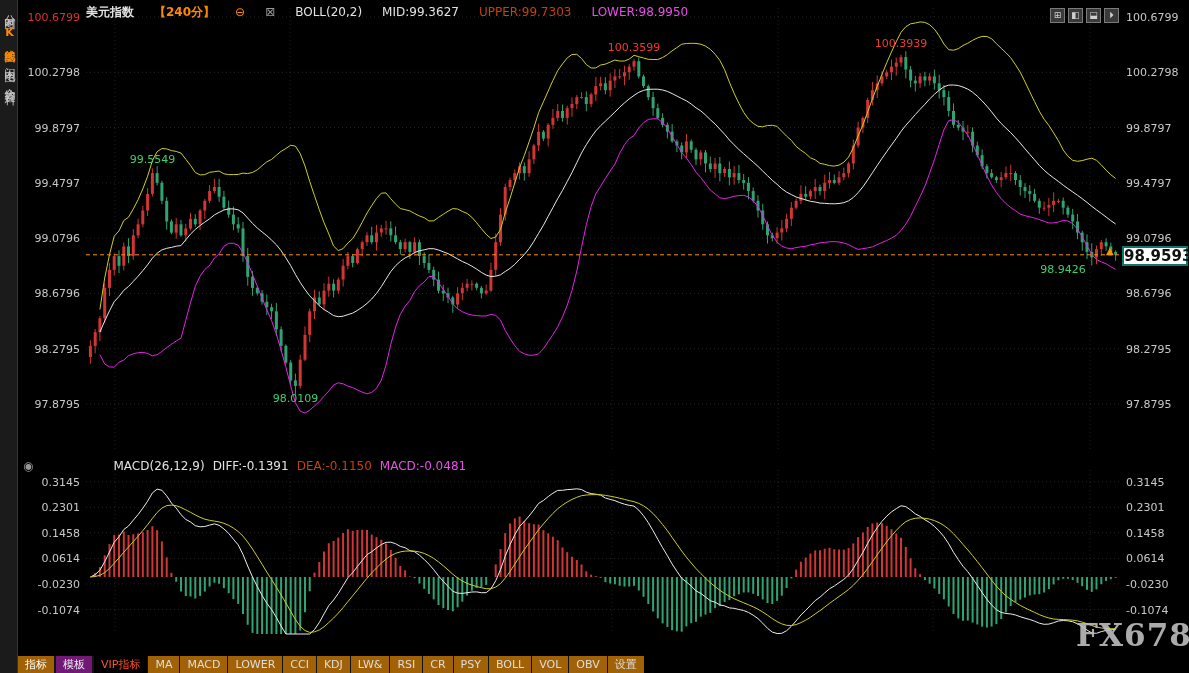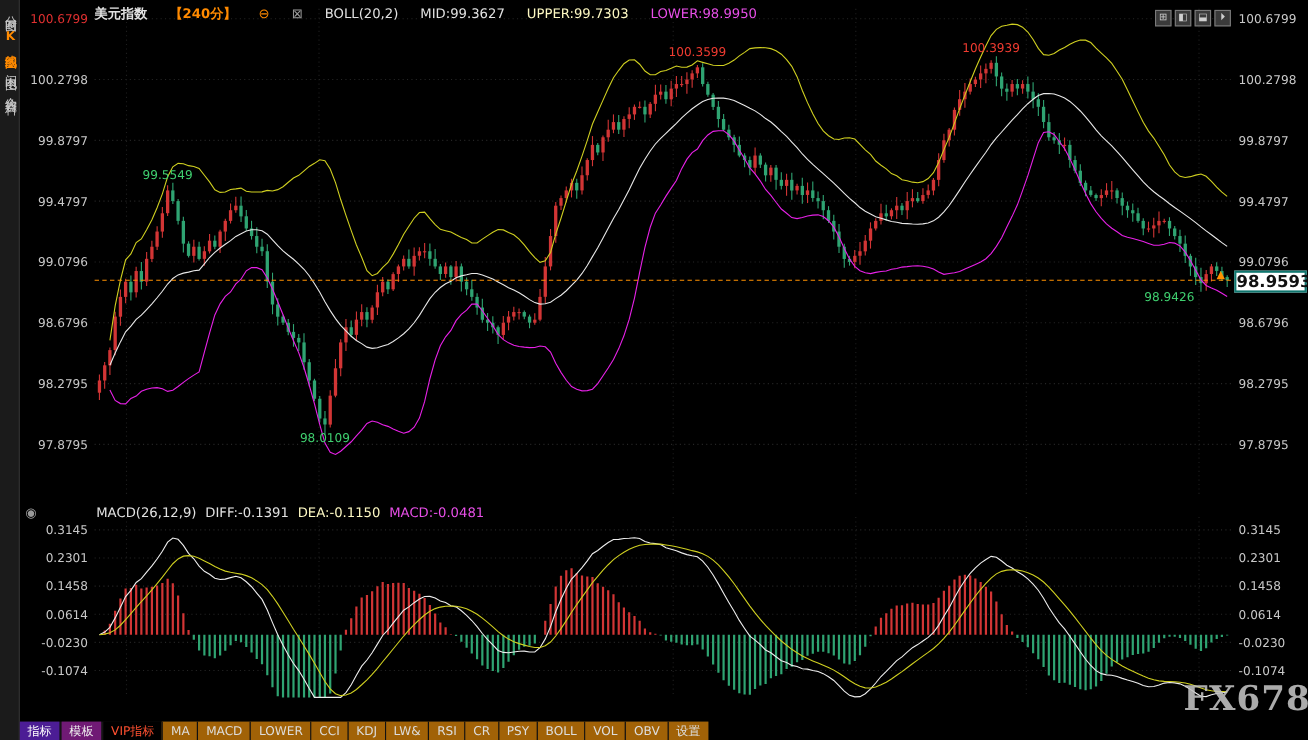--- a/index.html
+++ b/index.html
@@ -7,40 +7,40 @@
   #app{position:relative;width:1189px;height:673px;background:#000;}
   #chart-svg{position:absolute;left:0;top:0;}
   svg text{font-family:"DejaVu Sans",sans-serif;}
   
   #sidebar{position:absolute;left:0;top:0;width:18px;height:673px;background:#1b1b1b;border-right:1px solid #333;display:flex;flex-direction:column;align-items:center;padding-top:6px;gap:14px;box-sizing:border-box;z-index:5;}
   .v-tab{writing-mode:vertical-rl;text-orientation:upright;color:#c9c9c9;font-size:11px;letter-spacing:2px;cursor:pointer;}
   .v-tab.active{color:#ff8a00;font-weight:bold;}
   
   #topbar{position:absolute;left:86px;top:5px;display:flex;gap:20px;align-items:center;z-index:6;white-space:nowrap;}
   .hd{font-size:12px;line-height:14px;}
-  .w{color:#e2e2e2}.o{color:#ff8a00}.y{color:#fef9c3}.m{color:#e84fe8}.g{color:#9a9a9a}.bold{font-weight:bold}
+  .w{color:#e2e2e2}.o{color:#ff8a00}.y{color:#c2410c}.m{color:#e84fe8}.g{color:#9a9a9a}.bold{font-weight:bold}
   #win-icons{position:absolute;right:70px;top:3px;z-index:6;}
   .win-ic{display:inline-block;width:13px;height:13px;margin-left:3px;background:#3a3a3a;border:1px solid #7a7a7a;color:#cfcfcf;font-size:9px;line-height:13px;text-align:center;cursor:pointer;}
   
   #macd-hd{position:absolute;left:23px;top:459px;display:flex;gap:8px;align-items:center;z-index:6;}
-  #macd-hd .first{margin-left:46px;}
+  #macd-hd .first{margin-left:72px;}
   
   #price-arrow{position:absolute;left:1106px;top:245px;color:#ff9100;font-size:10px;z-index:7;}
   #price-tag{position:absolute;left:1122px;top:246px;width:62px;height:16px;background:#ffffff;border:2px solid #0f766e;color:#111;font-size:15px;font-weight:bold;text-align:center;line-height:16px;z-index:7;}
   
   #xaxis{position:absolute;left:0;top:638px;width:1189px;height:18px;border-top:1px solid #222;z-index:6;}
   #tf{position:absolute;left:28px;top:2px;color:#ff8a00;font-size:11px;font-weight:bold;cursor:pointer;}
   .date-lab{position:absolute;top:2px;color:#dcdcdc;font-size:11px;}
   #hscroll{position:absolute;left:370px;top:2px;width:166px;height:13px;background:#060606;border:1px solid #262626;cursor:pointer;}
   
   #watermark{position:absolute;left:1076px;top:617px;font-family:"DejaVu Serif",serif;font-size:31px;font-weight:bold;color:rgba(195,195,195,0.88);z-index:8;letter-spacing:1px;}
   
   #toolbar{position:absolute;left:18px;top:656px;height:17px;display:flex;align-items:stretch;z-index:9;background:#141414;}
   .tb-tab,.tb-btn{font-size:11px;line-height:15px;padding:1px 7px;cursor:pointer;white-space:nowrap;}
-  .tb-active{background:#4c1d95;color:#fff;}
+  .tb-active{background:#a16207;color:#fff;}
   .tb-tpl{background:#701a75;color:#eee;margin-left:2px;}
   .tb-vip{background:#000000;color:#ff5030;margin-left:2px;}
   .tb-btn{background:#a16207;color:#ddd;border-left:1px solid #111;}
   .tb-btn:first-of-type{margin-left:6px;}
 </style>
 </head>
 <body>
 
 <div id="app">
 

